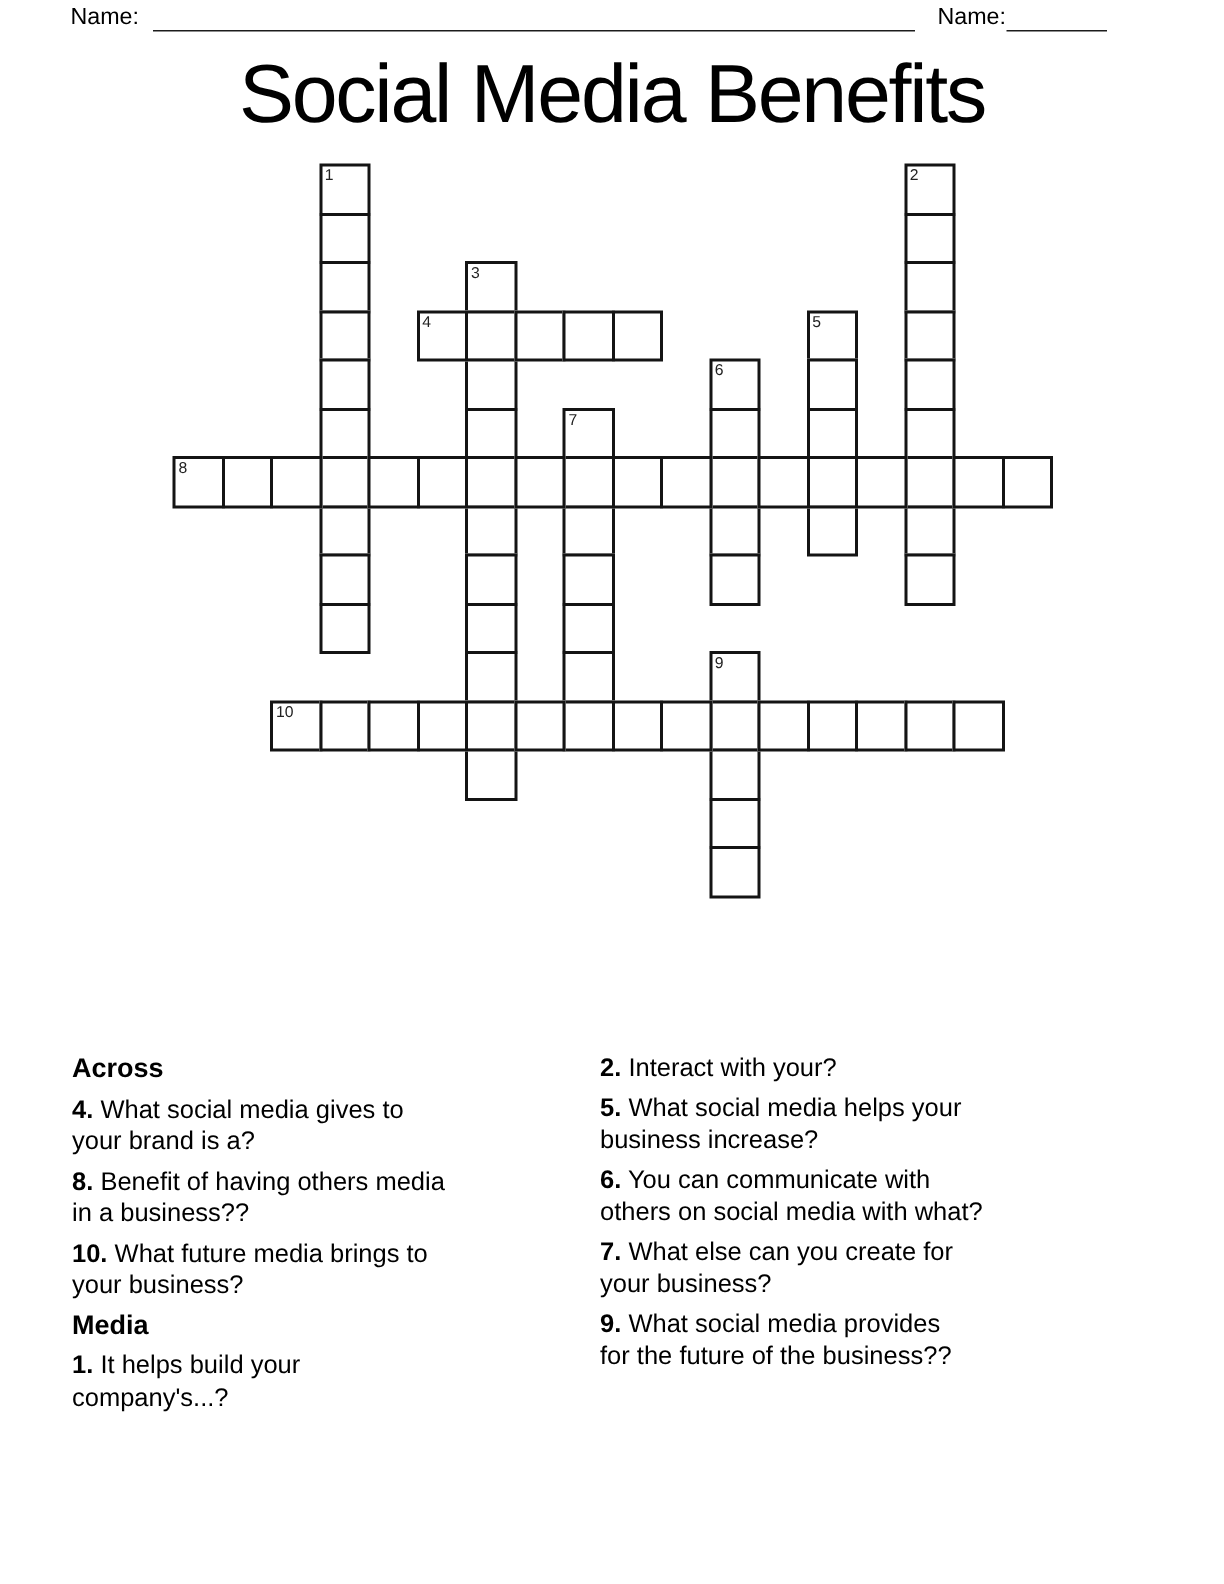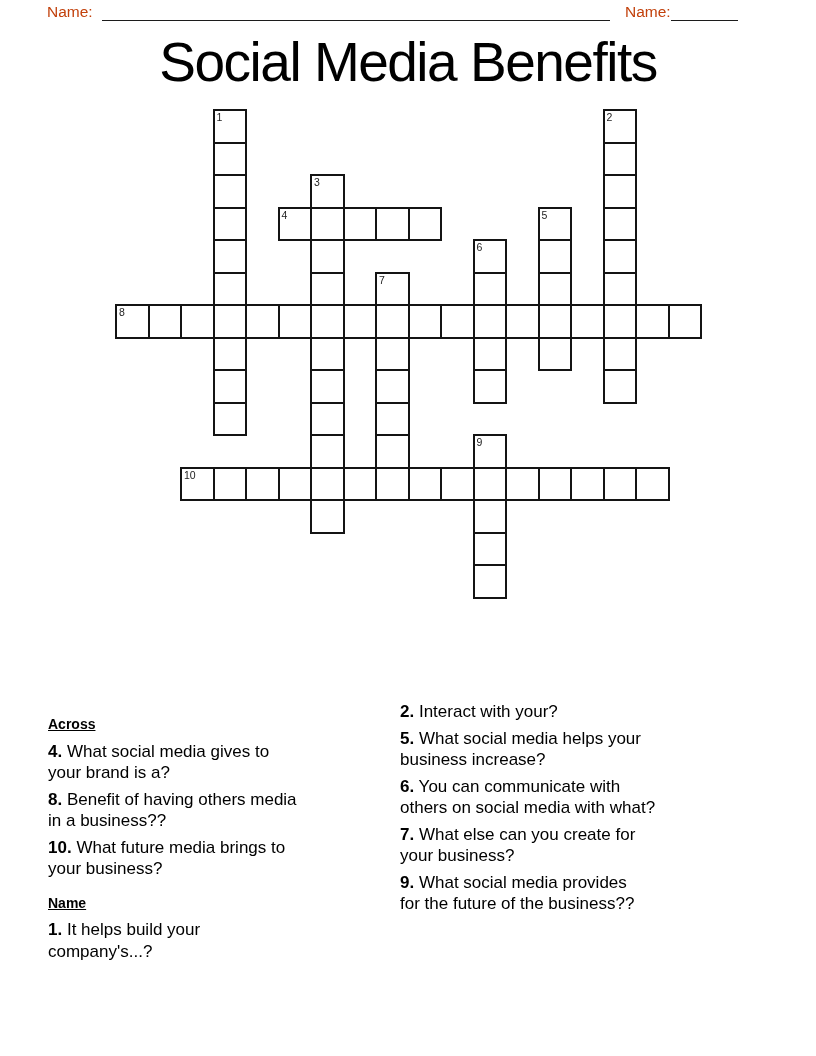--- a/index.html
+++ b/index.html
@@ -7,21 +7,21 @@
     position:relative;
     width:816px;height:1056px;
     background:#ffffff;
     font-family:"Liberation Sans", sans-serif;
     color:#000;
     overflow:hidden;
   }
   
   .hdr-label{
     position:absolute;top:2px;
-    font-size:15.5px;line-height:19px;color:#c2410c;
+    font-size:15.5px;line-height:19px;color:#000000;
   }
   .hdr-name-label{left:47px;}
   .hdr-date-label{left:625px;}
   .blank-line{
     position:absolute;top:0;height:20px;
     border-bottom:1.6px solid #1c1c1c;
   }
   .name-line{left:102px;width:508px;}
   .date-line{left:671px;width:67px;}
   
@@ -40,22 +40,22 @@
   }
   .cell-num{
     position:absolute;left:2px;top:1px;
     font-size:10.5px;line-height:11px;color:#222;
   }
   
   .clues-col{position:absolute;top:701px;}
   .clues-left{left:48px;width:336px;}
   .clues-right{left:400px;width:356px;}
   .clue-heading{
-    font-size:14px;font-weight:bold;text-decoration:underline;
-    line-height:21.5px;margin:13px 0 5px 0;
+    font-size:18px;font-weight:bold;
+    line-height:21.5px;margin:1px 0 5px 0;
   }
   .clue{font-size:17px;line-height:21.5px;margin:0 0 5px 0;}
   .clue-num{font-weight:bold;}
   .clue-text{white-space:pre-line;}
 </style>
 </head>
 <body>
 
 <div class="page">
 
@@ -171,21 +171,21 @@
     </div>
 
   <div class="clues-col clues-left">
       <p class="clue-heading">Across</p>
       <p class="clue"><b class="clue-num">4.</b> <span class="clue-text">What social media gives to
 your brand is a?</span></p>
       <p class="clue"><b class="clue-num">8.</b> <span class="clue-text">Benefit of having others media
 in a business??</span></p>
       <p class="clue"><b class="clue-num">10.</b> <span class="clue-text">What future media brings to
 your business?</span></p>
-      <p class="clue-heading">Name</p>
+      <p class="clue-heading">Media</p>
       <p class="clue"><b class="clue-num">1.</b> <span class="clue-text">It helps build your
 company's...?</span></p>
     </div>
   <div class="clues-col clues-right">
       <p class="clue"><b class="clue-num">2.</b> <span class="clue-text">Interact with your?</span></p>
       <p class="clue"><b class="clue-num">5.</b> <span class="clue-text">What social media helps your
 business increase?</span></p>
       <p class="clue"><b class="clue-num">6.</b> <span class="clue-text">You can communicate with
 others on social media with what?</span></p>
       <p class="clue"><b class="clue-num">7.</b> <span class="clue-text">What else can you create for

